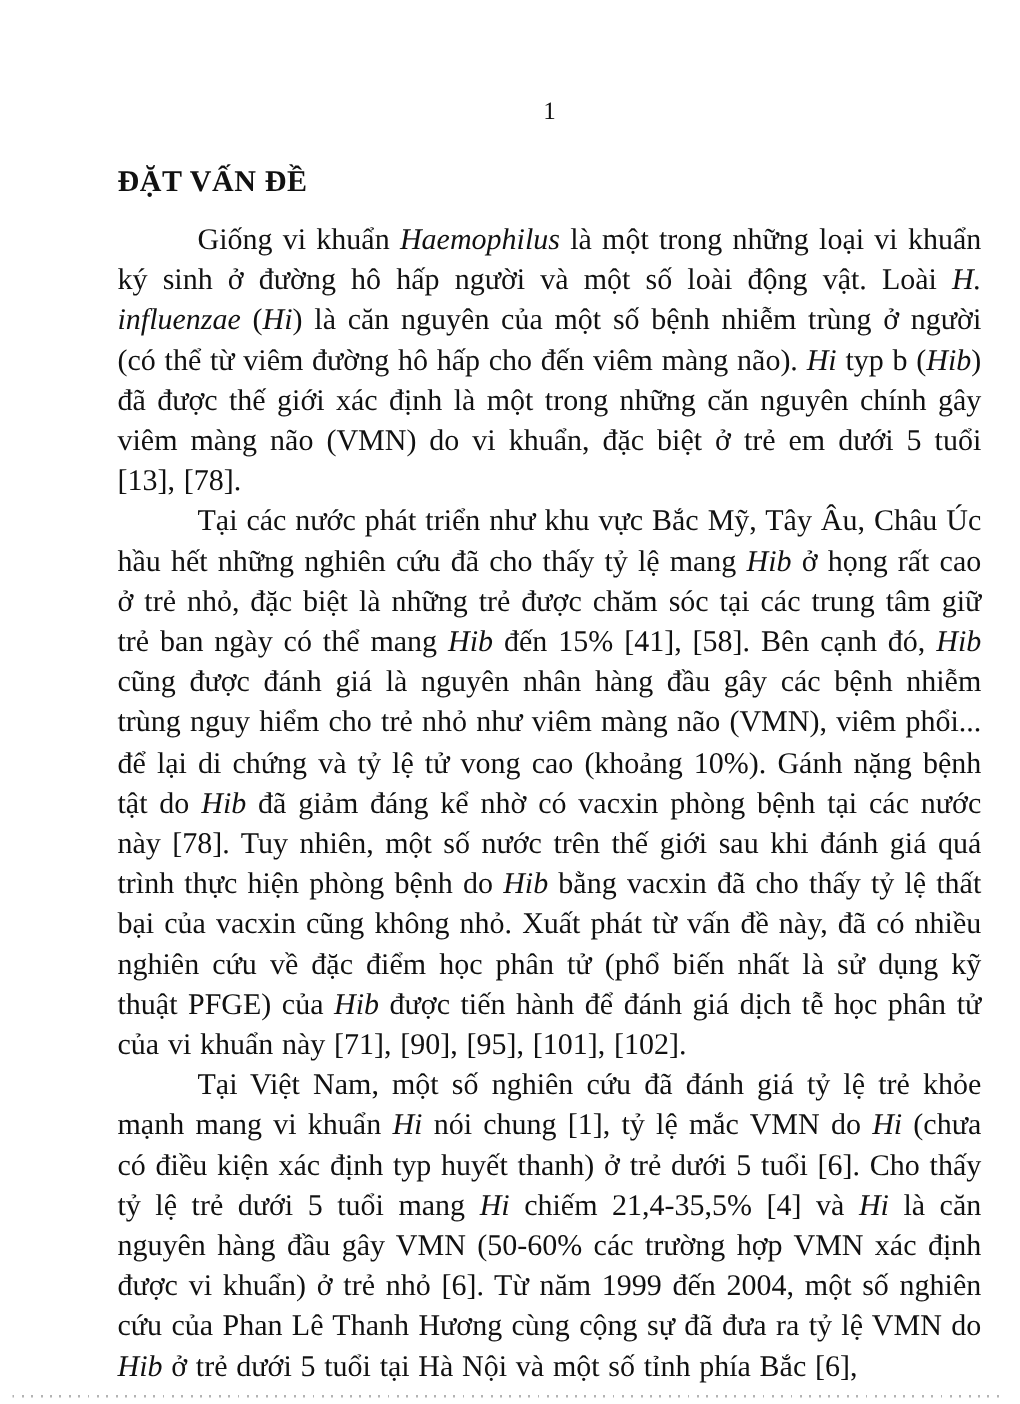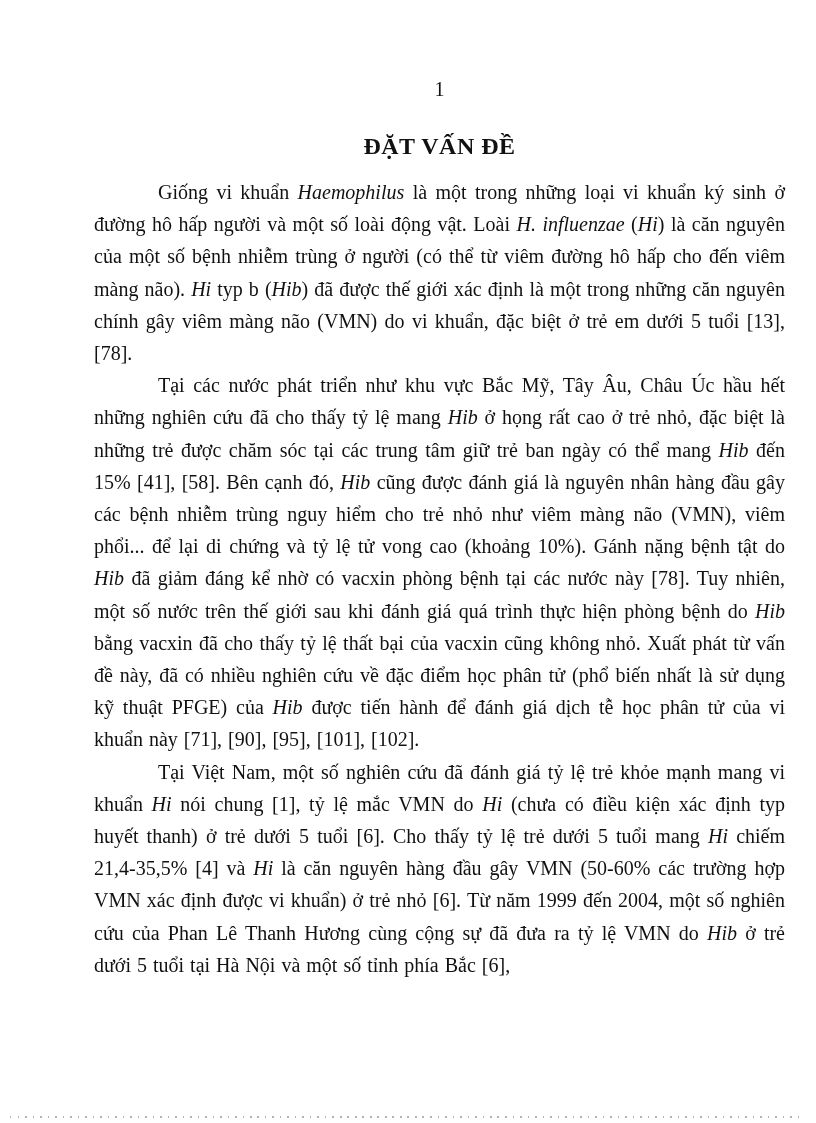--- a/index.html
+++ b/index.html
@@ -18,28 +18,28 @@
     color: #111111;
     overflow: hidden;
   }
   .pagenum {
     text-align: center;
     font-size: 20px;
     line-height: 26px;
   }
   .title {
     margin: 28px 0 14px 0;
-    text-align: center;
+    text-align: left;
     font-size: 24px;
     line-height: 32px;
     font-weight: bold;
     letter-spacing: 0.5px;
   }
   .body {
-    font-size: 20px;
+    font-size: 24px;
     line-height: 32.2px;
     text-align: justify;
   }
   .body p {
     margin: 0;
     text-indent: 64px;
     word-spacing: 1px;
   }
   .body em {
     font-style: italic;

